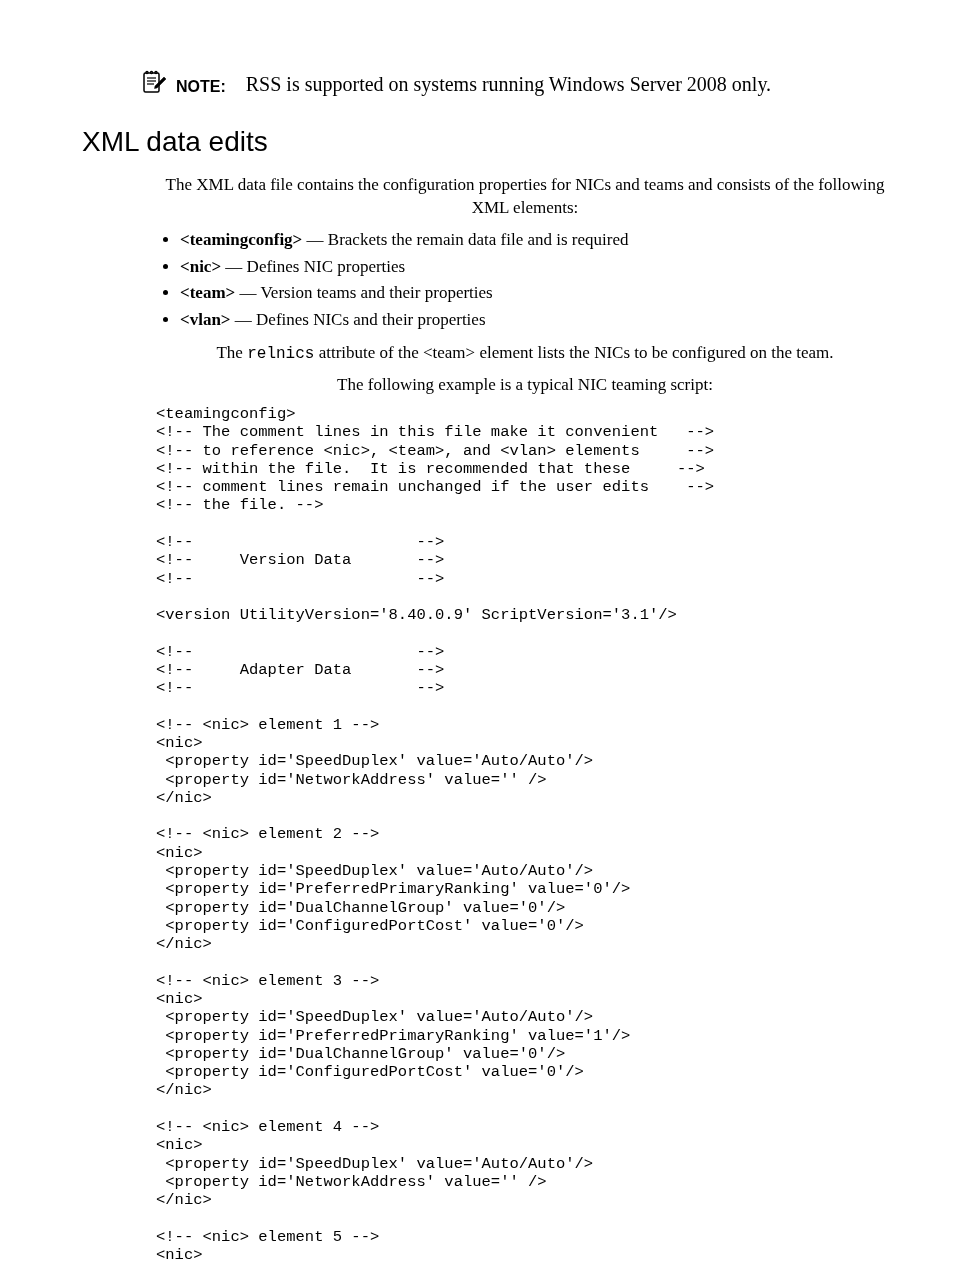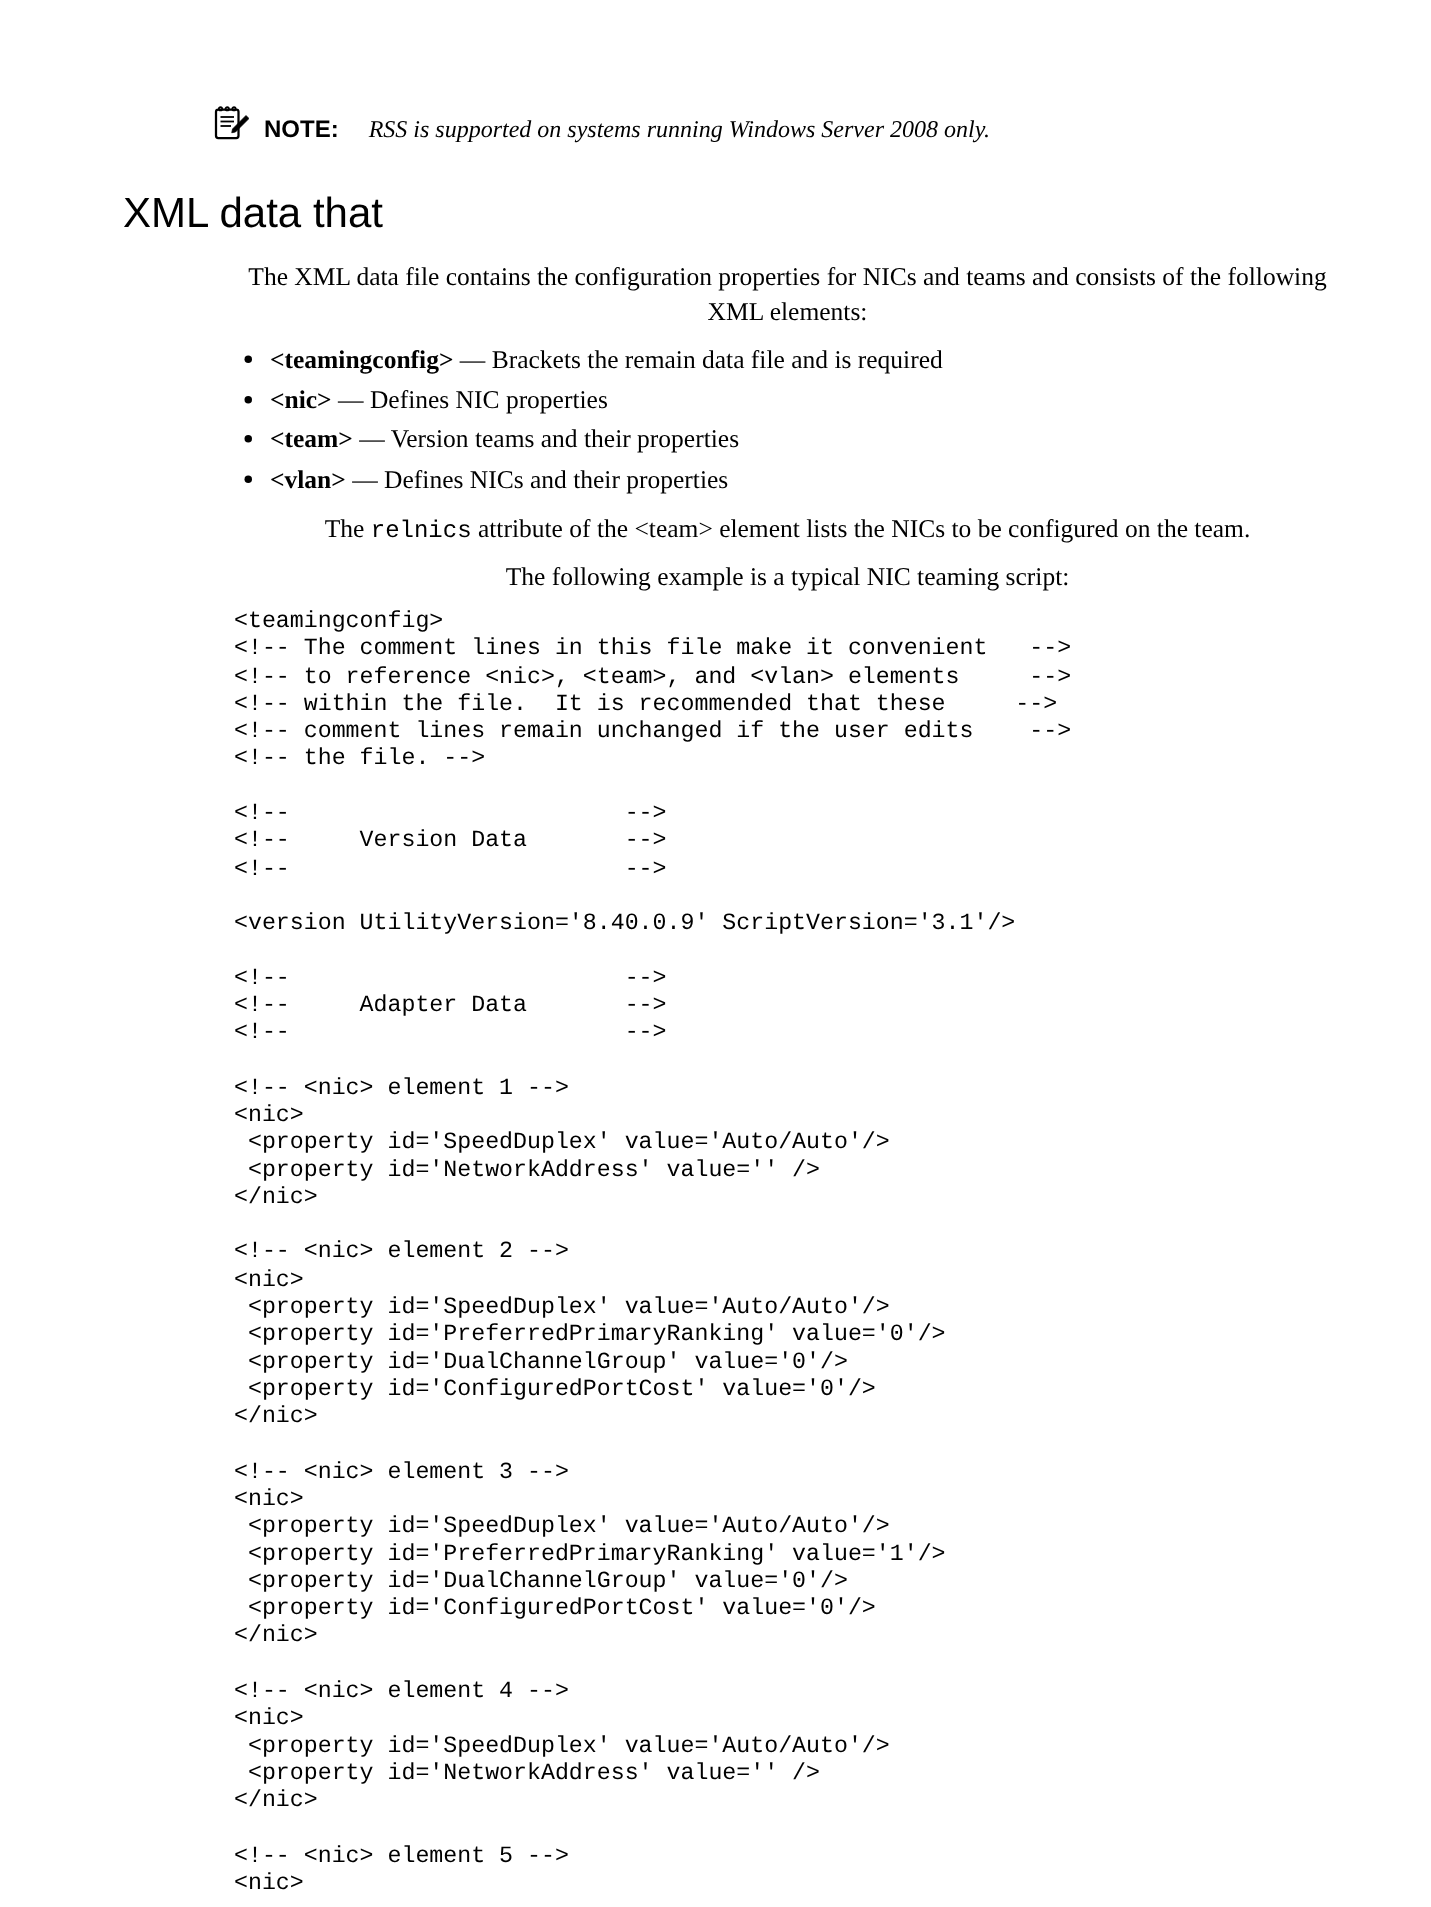--- a/index.html
+++ b/index.html
@@ -26,22 +26,21 @@
       height: 26px;
       flex-shrink: 0;
     }
     .note-label {
       font-family: Arial, Helvetica, sans-serif;
       font-weight: bold;
       font-size: 16px;
       margin-right: 10px;
     }
     .note-text {
-      font-size: 16px;
-      font-style: italic;
+      font-size: 20px;
     }
     h2.section-title {
       font-family: Arial, Helvetica, sans-serif;
       font-weight: normal;
       font-size: 28px;
       margin: 0 0 16px 32px;
     }
     .content-block {
       margin-left: 106px;
       margin-right: 10px;
@@ -91,21 +90,21 @@
         <line x1="7" y1="8" x2="16" y2="8" stroke="#000" stroke-width="1.2"></line>
         <line x1="7" y1="11" x2="16" y2="11" stroke="#000" stroke-width="1.2"></line>
         <line x1="7" y1="14" x2="14" y2="14" stroke="#000" stroke-width="1.2"></line>
         <path d="M15 16 L24 7 L26 9 L17 18 L14.5 18.5 Z" fill="#000" stroke="#000" stroke-width="0.5"></path>
       </svg>
     </span>
     <span class="note-label">NOTE:</span>
     <span class="note-text">RSS is supported on systems running Windows Server 2008 only.</span>
   </div>
 
-  <h2 class="section-title">XML data that</h2>
+  <h2 class="section-title">XML data edits</h2>
 
   <div class="content-block">
 
     <div class="para">The XML data file contains the configuration properties for NICs and teams and consists of the following XML elements:</div>
 
     <ul class="bullets">
       <li>
         <span class="tag-label">&lt;teamingconfig&gt;</span><span> — Brackets the remain data file and is required</span>
       </li>
       <li>

